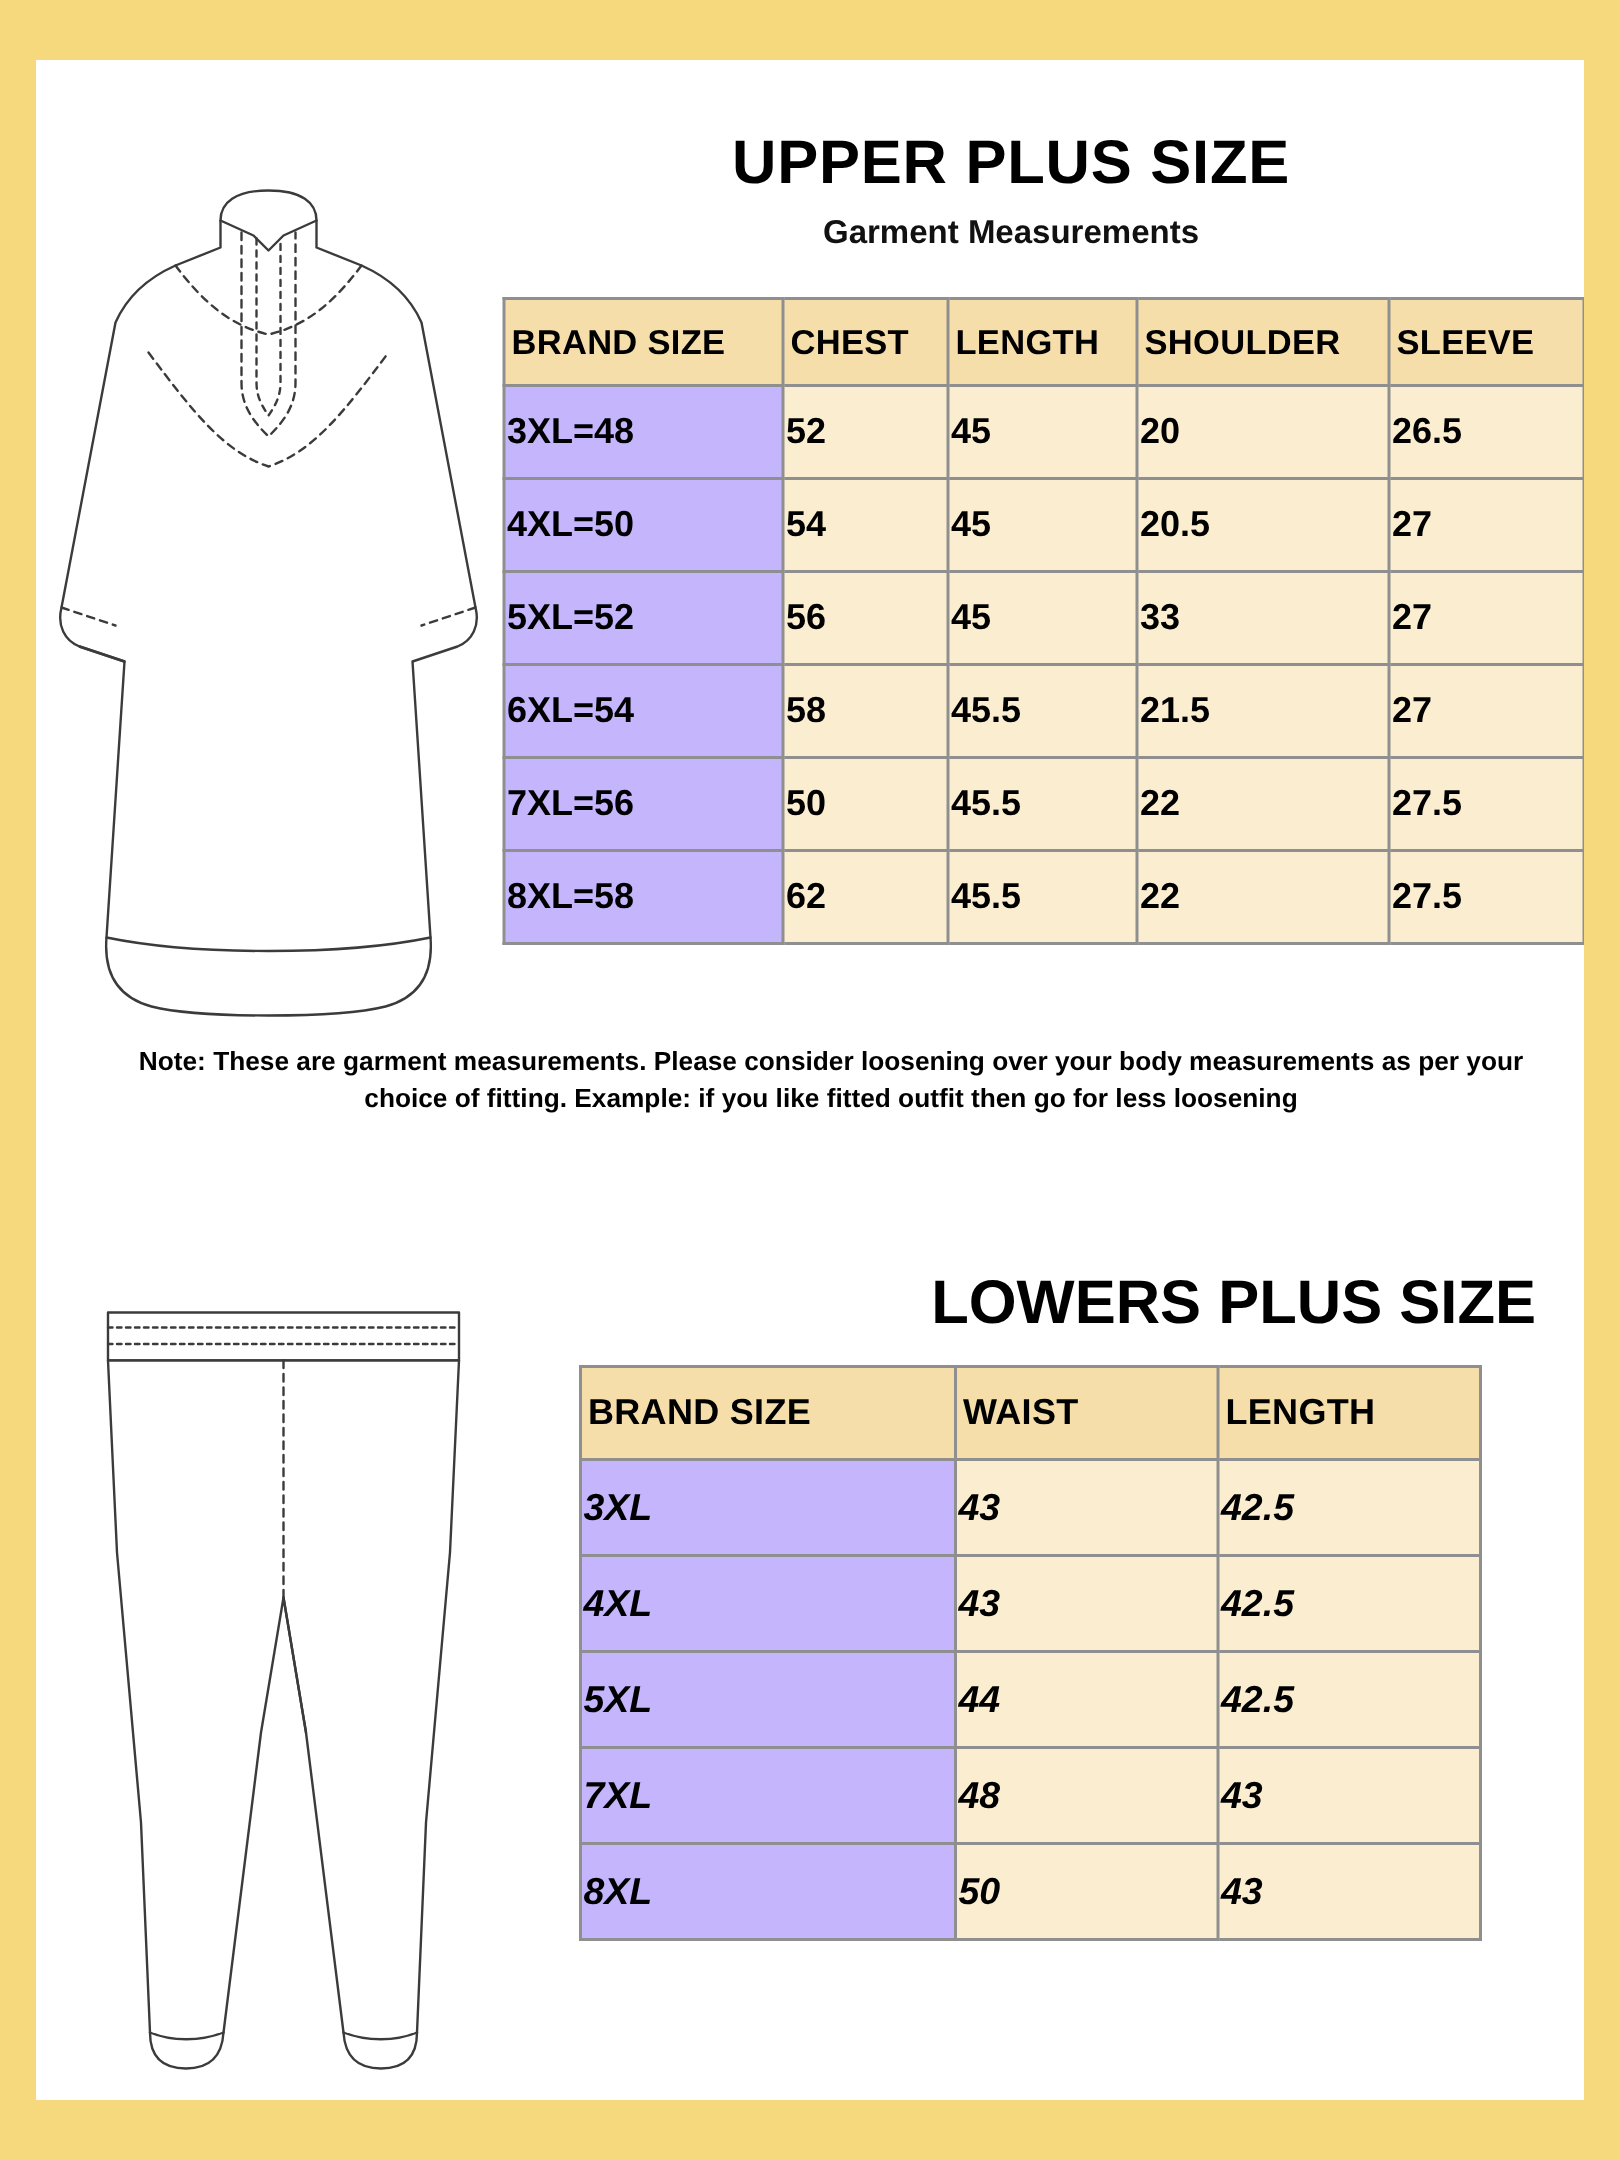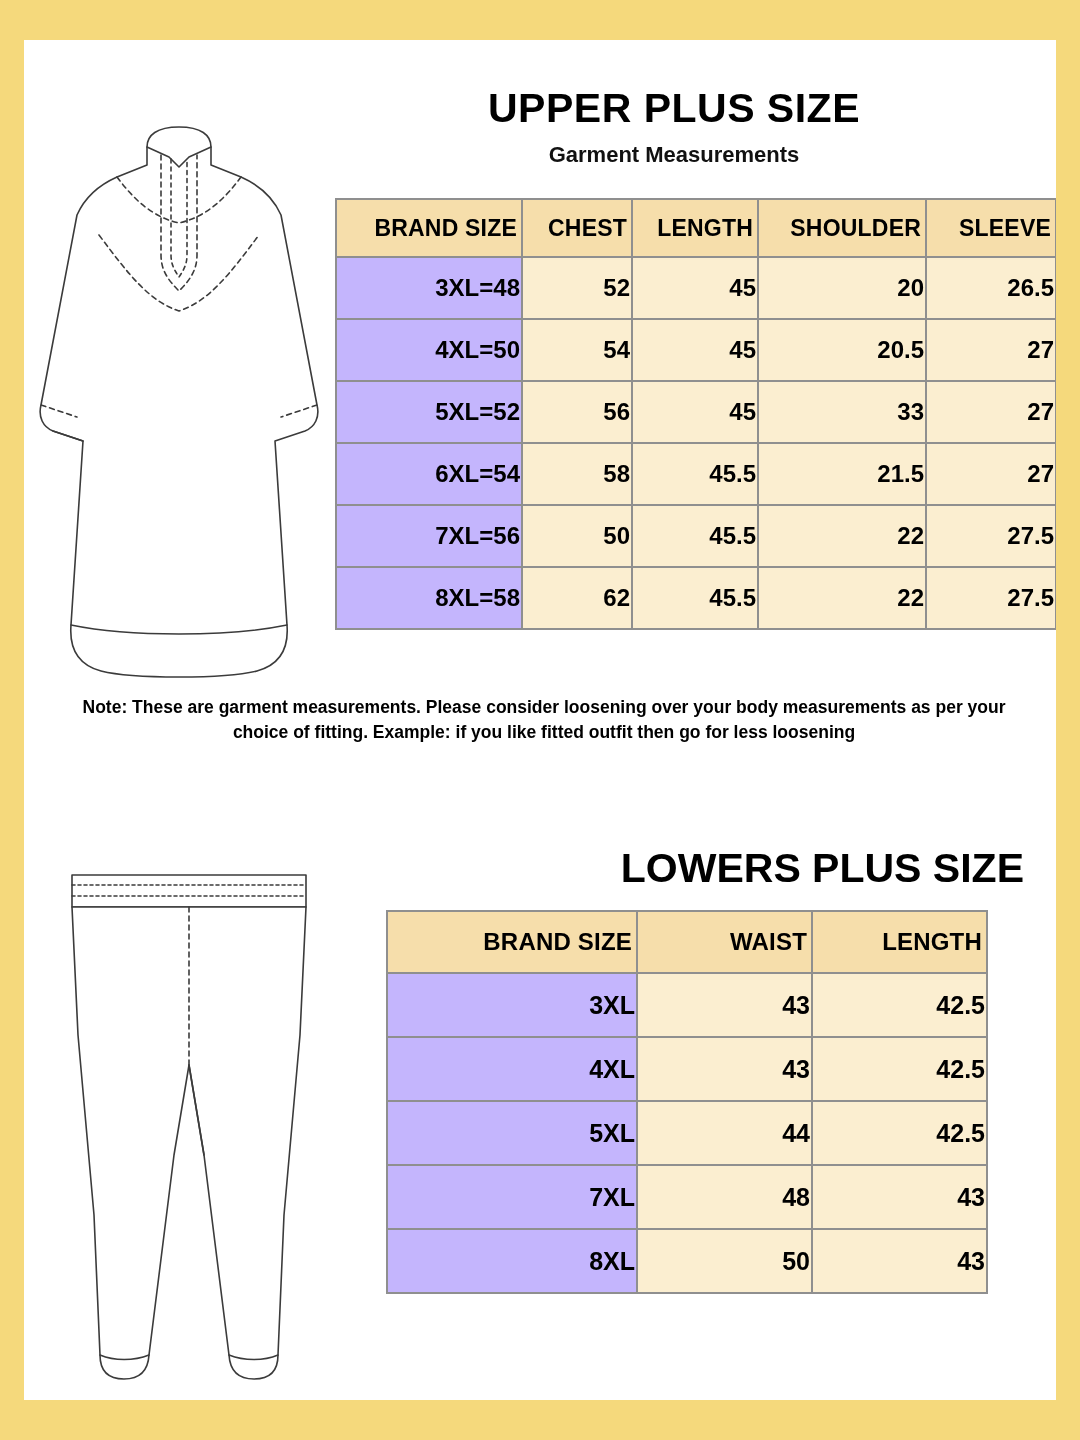--- a/index.html
+++ b/index.html
@@ -57,21 +57,21 @@
   }
 
   
   table.size-table {
     border-collapse: collapse;
     table-layout: fixed;
   }
   table.size-table th,
   table.size-table td {
     border: 2px solid #8f8f8f;
-    text-align: right;
+    text-align: left;
     font-weight: bold;
     color: #000;
   }
   table.size-table th {
     background: #f6deab;
     font-size: 23px;
     height: 58px;
     padding: 0 4px;
     letter-spacing: 0.2px;
   }
@@ -90,21 +90,21 @@
   }
   #upper-table { width: 720px; }
   #upper-table col.c0 { width: 186px; }
   #upper-table col.c1 { width: 110px; }
   #upper-table col.c2 { width: 126px; }
   #upper-table col.c3 { width: 168px; }
   #upper-table col.c4 { width: 130px; }
 
   .note {
     position: absolute;
-    left: 50px; top: 655px;
+    left: 60px; top: 655px;
     width: 940px;
     text-align: center;
     font-size: 17.5px;
     font-weight: bold;
     line-height: 1.45;
     color: #000;
   }
 
   
   .lower-section {
@@ -129,21 +129,21 @@
   }
   .lower-table-wrap {
     position: absolute;
     left: 362px; top: 110px;
   }
   #lower-table { width: 600px; }
   #lower-table col.d0 { width: 250px; }
   #lower-table col.d1 { width: 175px; }
   #lower-table col.d2 { width: 175px; }
   #lower-table th { height: 62px; font-size: 24px; }
-  #lower-table td { height: 64px; font-size: 25px; }
+  #lower-table td { height: 64px; font-size: 25px; font-style: italic; }
 </style>
 </head>
 <body>
 
 <div class="page">
   <div class="sheet">
 
     <div class="upper-section">
 
       <div class="upper-title">UPPER PLUS SIZE</div>

